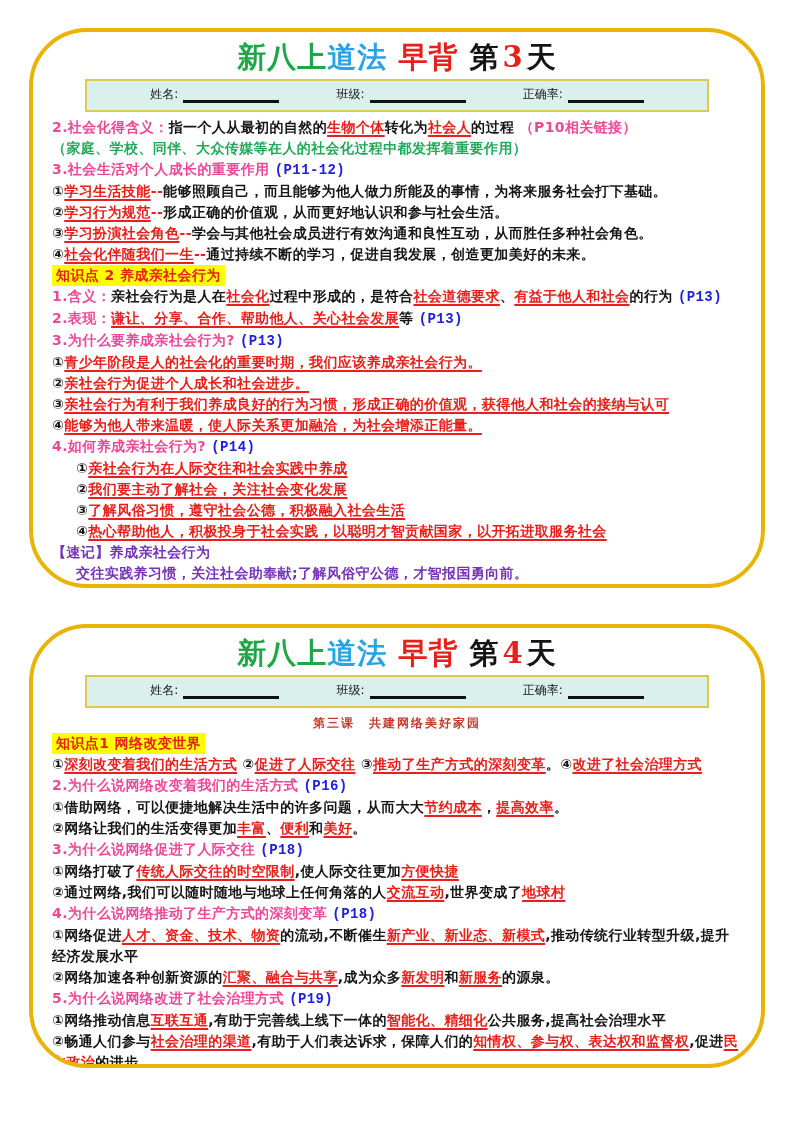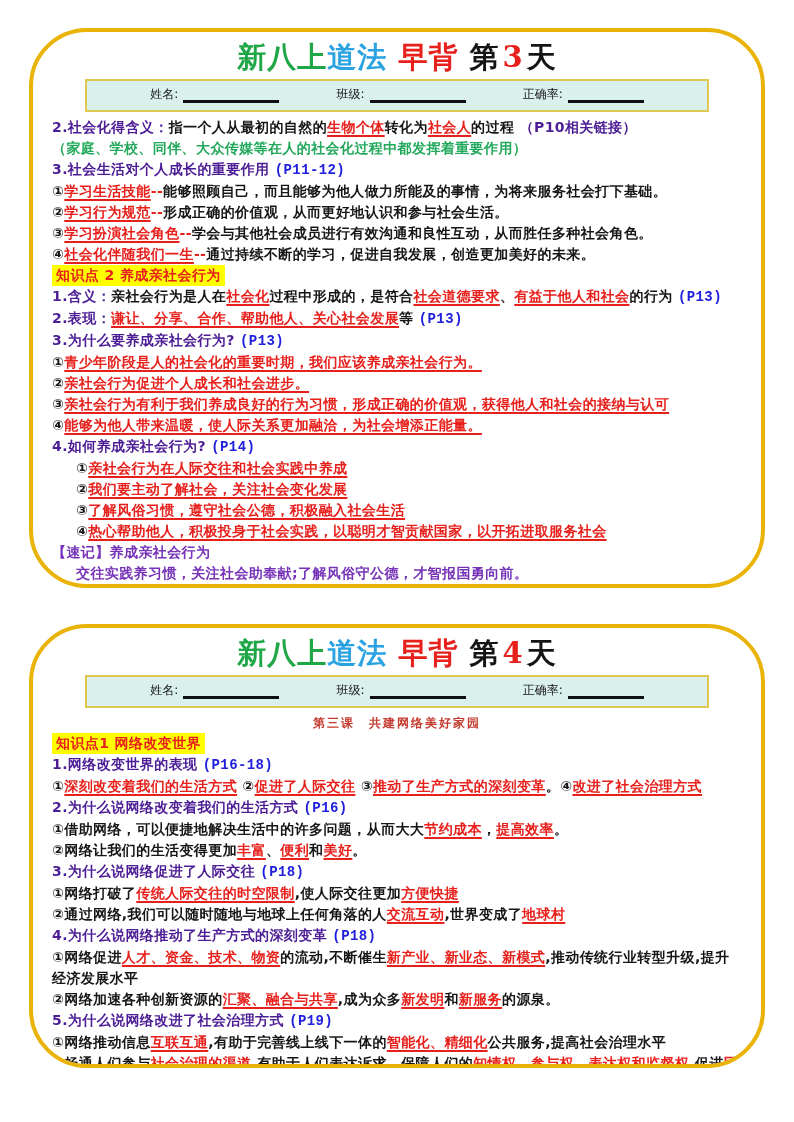--- a/index.html
+++ b/index.html
@@ -37,21 +37,21 @@
 
   .content{padding:0 1px;}
   .line{font-size:14px;line-height:21px;font-weight:700;color:#161616;letter-spacing:0.4px;white-space:nowrap;}
   .line.wrap{white-space:normal;}
   .line.ind{padding-left:24px;}
   .hl-chip{display:inline-block;background:#ffff00;padding:0 4px;}
 
   .seg-b{color:#161616;}
   .seg-r{color:#e8201c;}
   .seg-u{color:#e8201c;text-decoration:underline;text-decoration-thickness:1.5px;text-underline-offset:3px;}
-  .seg-h{color:#4c1d95;text-align:center;}
+  .seg-h{color:#ec4899;text-align:center;}
   .seg-g{color:#23a95c;}
   .seg-p{color:#7633b8;text-align:center;}
   .seg-pn{color:#2121dd;font-family:Liberation Mono, monospace;}
 </style>
 </head>
 <body>
 
 <div class="card day3">
   <div class="title"><span class="t-tg">新八上</span><span class="t-tc">道法</span><span class="t-tr"> 早背</span><span class="t-tb"> 第</span><span class="t-td">3</span><span class="t-tb">天</span></div>
   <div class="formbar">
@@ -107,21 +107,20 @@
         <span class="blank"></span>
       </span>
       <span class="field">
         <span class="flabel">正确率:</span>
         <span class="blank"></span>
       </span>
     </div>
   <div class="subtitle">第三课　共建网络美好家园</div>
   <div class="content">
       <div class="line"><span class="hl-chip"><span class="seg-r">知识点1 网络改变世界</span></span></div>
-      <div class="line"><span class="seg-h">1.网络改变世界的表现 </span><span class="seg-pn">(P16-18)</span></div>
       <div class="line"><span class="seg-b">①</span><span class="seg-u">深刻改变着我们的生活方式</span><span class="seg-b"> ②</span><span class="seg-u">促进了人际交往</span><span class="seg-b"> ③</span><span class="seg-u">推动了生产方式的深刻变革</span><span class="seg-b">。④</span><span class="seg-u">改进了社会治理方式</span></div>
       <div class="line"><span class="seg-h">2.为什么说网络改变着我们的生活方式 </span><span class="seg-pn">(P16)</span></div>
       <div class="line"><span class="seg-b">①借助网络，可以便捷地解决生活中的许多问题，从而大大</span><span class="seg-u">节约成本</span><span class="seg-b">，</span><span class="seg-u">提高效率</span><span class="seg-b">。</span></div>
       <div class="line"><span class="seg-b">②网络让我们的生活变得更加</span><span class="seg-u">丰富</span><span class="seg-b">、</span><span class="seg-u">便利</span><span class="seg-b">和</span><span class="seg-u">美好</span><span class="seg-b">。</span></div>
       <div class="line"><span class="seg-h">3.为什么说网络促进了人际交往 </span><span class="seg-pn">(P18)</span></div>
       <div class="line"><span class="seg-b">①网络打破了</span><span class="seg-u">传统人际交往的时空限制</span><span class="seg-b">,使人际交往更加</span><span class="seg-u">方便快捷</span></div>
       <div class="line"><span class="seg-b">②通过网络,我们可以随时随地与地球上任何角落的人</span><span class="seg-u">交流互动</span><span class="seg-b">,世界变成了</span><span class="seg-u">地球村</span></div>
       <div class="line"><span class="seg-h">4.为什么说网络推动了生产方式的深刻变革 </span><span class="seg-pn">(P18)</span></div>
       <div class="line wrap"><span class="seg-b">①网络促进</span><span class="seg-u">人才、资金、技术、物资</span><span class="seg-b">的流动,不断催生</span><span class="seg-u">新产业、新业态、新模式</span><span class="seg-b">,推动传统行业转型升级,提升经济发展水平</span></div>
       <div class="line"><span class="seg-b">②网络加速各种创新资源的</span><span class="seg-u">汇聚、融合与共享</span><span class="seg-b">,成为众多</span><span class="seg-u">新发明</span><span class="seg-b">和</span><span class="seg-u">新服务</span><span class="seg-b">的源泉。</span></div>

